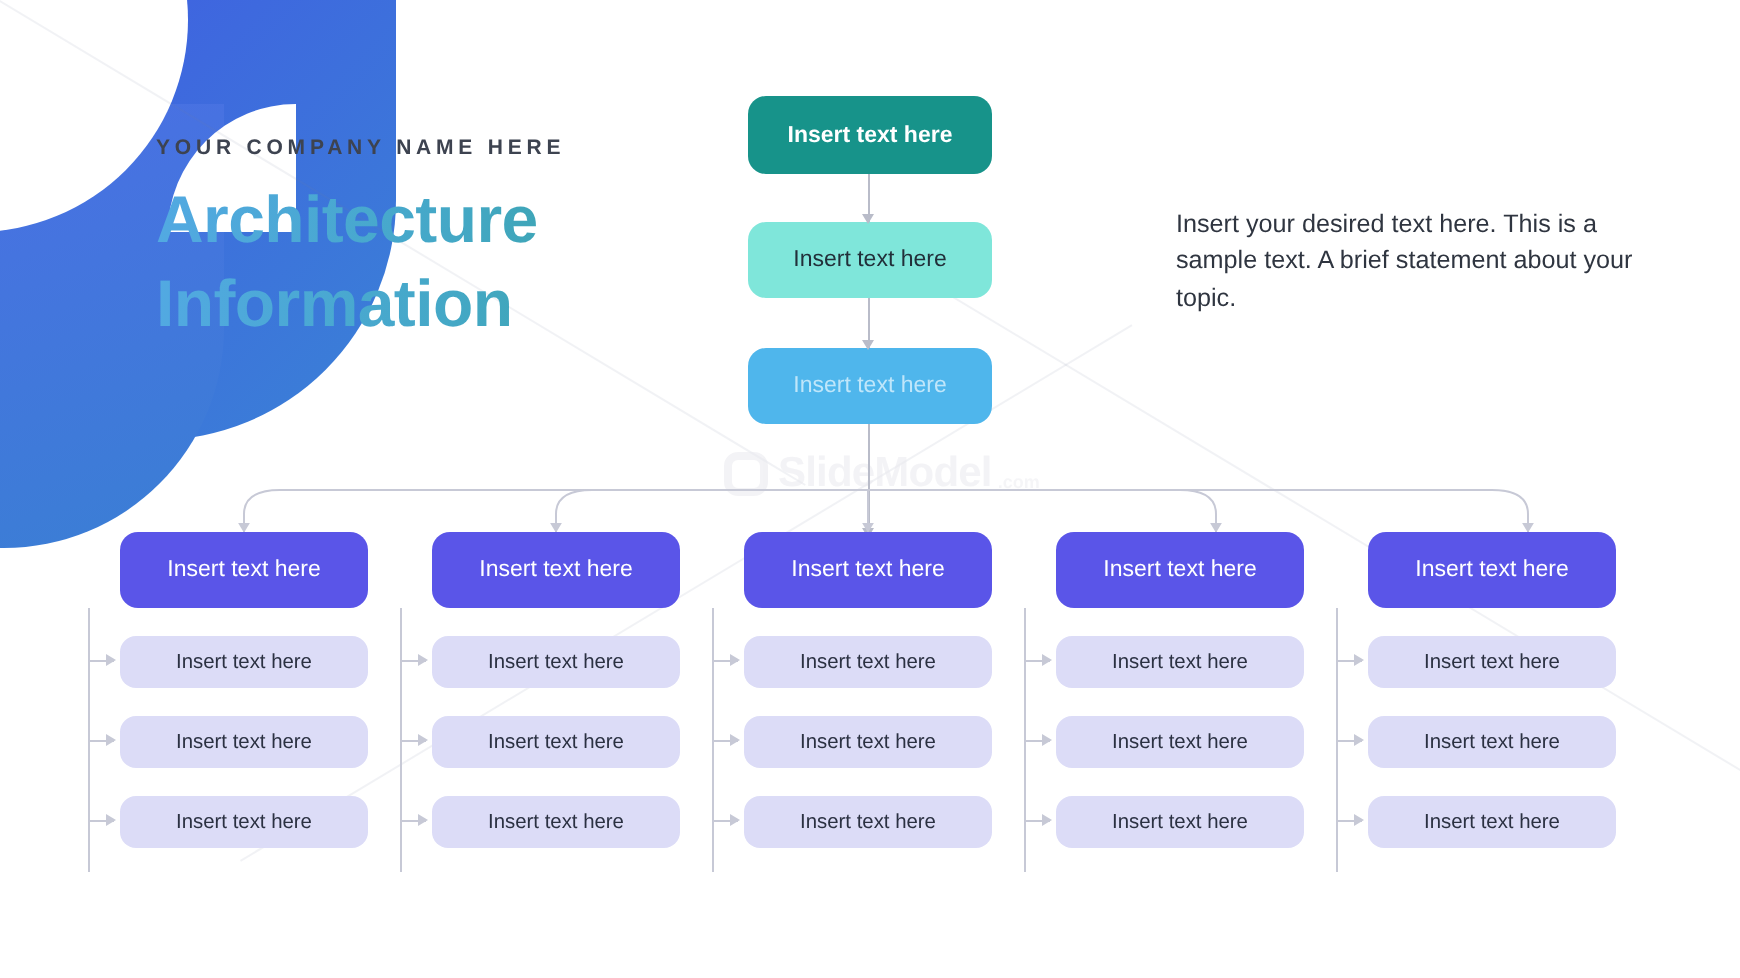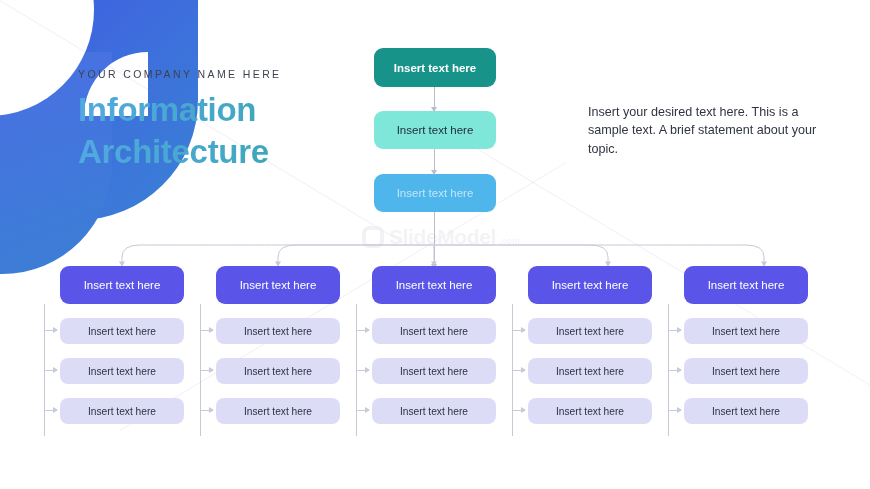--- a/index.html
+++ b/index.html
@@ -75,21 +75,21 @@
   .title-block {
     position: absolute;
     left: 78px;
     top: 68px;
     width: 330px;
   }
   .company-name {
     font-size: 10.5px;
     letter-spacing: 2.4px;
     color: #3d4350;
-    font-weight: 400;
+    font-weight: 700;
     margin: 0 0 9px 0;
     white-space: nowrap;
   }
   .main-title {
     font-size: 33px;
     font-weight: 700;
     line-height: 1.28;
     margin: 0;
     background: linear-gradient(90deg, #52a9e2 0%, #44a8c6 45%, #2d9d8b 100%);
     -webkit-background-clip: text;
@@ -280,22 +280,22 @@
   <div class="deco-cut"></div>
   <div class="deco-corner"></div>
 
   <div class="hairline" style="left:0px;  top:0px;   width:470px; transform:rotate(31deg);"></div>
   <div class="hairline" style="left:430px;top:120px; width:520px; transform:rotate(31deg);"></div>
   <div class="hairline" style="left:120px;top:430px; width:520px; transform:rotate(-31deg);"></div>
 
   <div class="title-block">
     <p class="company-name">YOUR COMPANY NAME HERE</p>
     <h1 class="main-title">
+      <span class="line">Architecture</span>
       <span class="line">Information</span>
-      <span class="line">Architecture</span>
     </h1>
   </div>
 
   <div class="description">Insert your desired text here. This is a sample text. A brief statement about your topic.</div>
 
   <div class="watermark">
     <span class="wm-logo"></span>
     <span class="wm-text">SlideModel</span>
     <span class="wm-dotcom">.com</span>
   </div>

